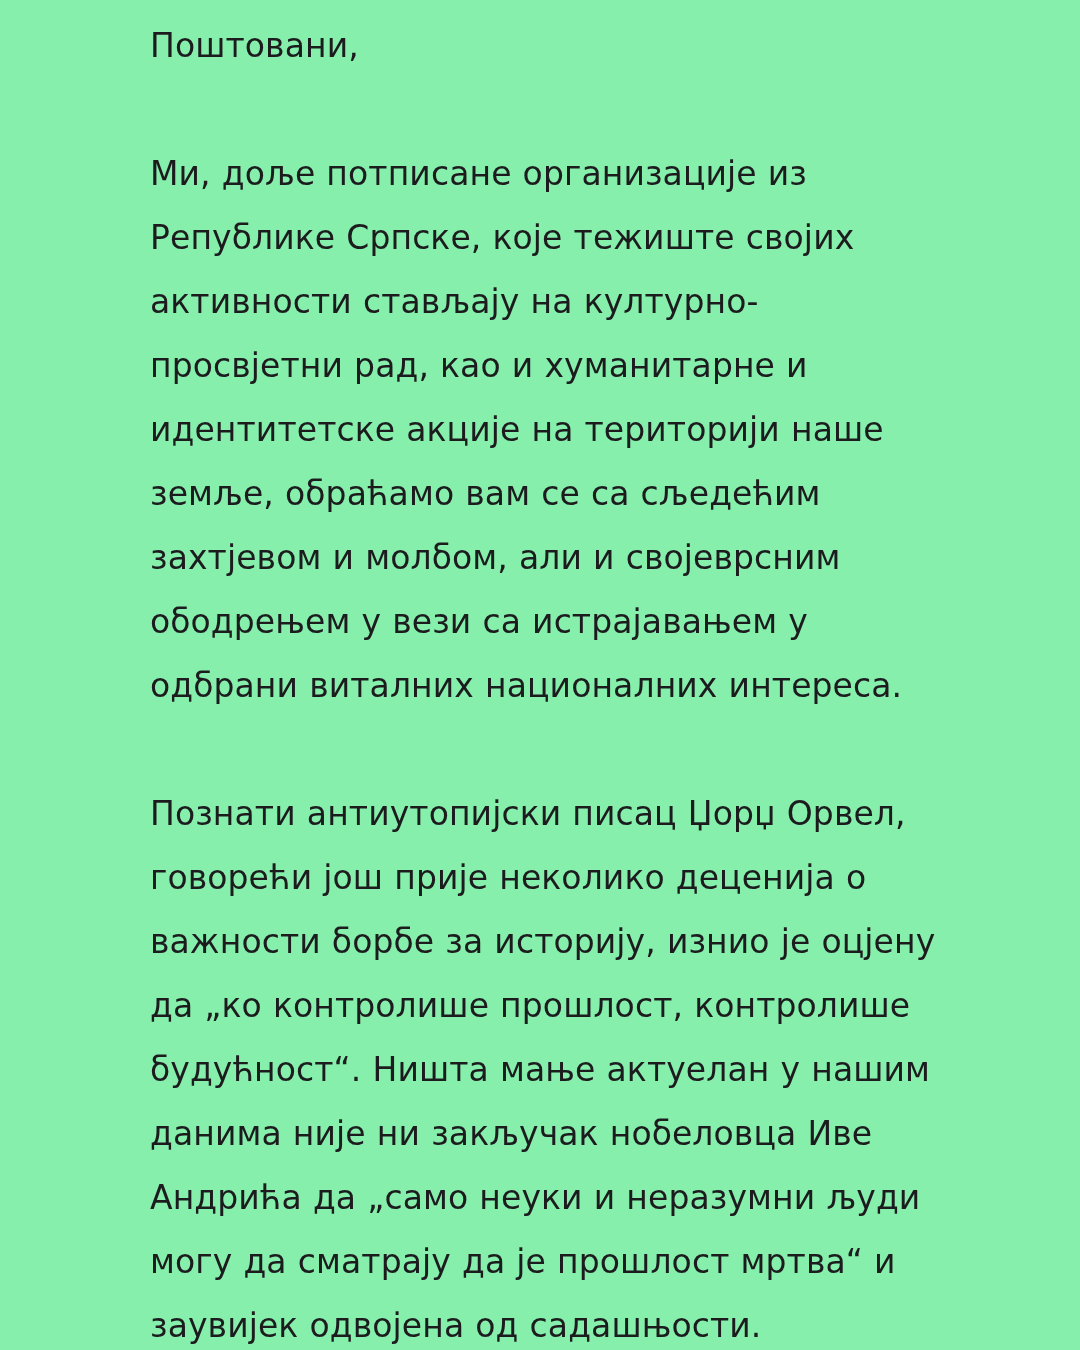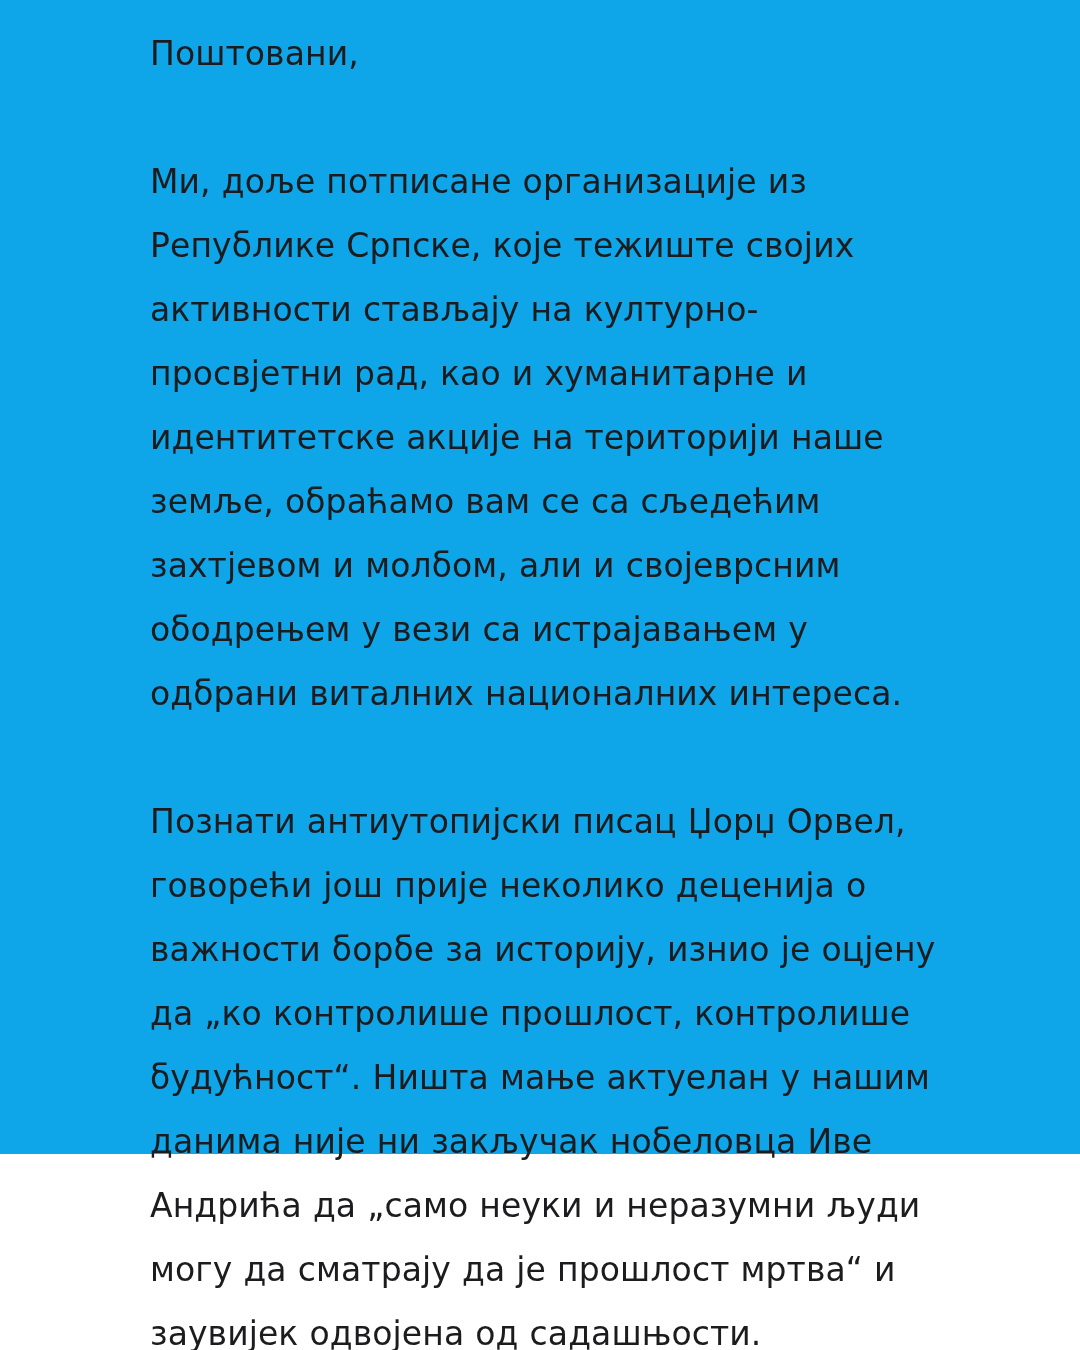--- a/index.html
+++ b/index.html
@@ -10,23 +10,23 @@
   body {
     width: 1080px;
     height: 1350px;
     background: #ffffff;
     font-family: "DejaVu Sans", "Liberation Sans", sans-serif;
     overflow: hidden;
   }
   .page {
     box-sizing: border-box;
     width: 1080px;
-    height: 1154px;
-    background: #0ea5e9;
-    padding: 22px 150px 0 150px;
+    height: 1350px;
+    background: #86efac;
+    padding: 14px 150px 0 150px;
   }
   .doc-body {
     width: 790px;
   }
   .para {
     color: #1c1c1e;
     font-size: 33px;
     line-height: 64px;
     letter-spacing: 0.1px;
     font-weight: 400;

